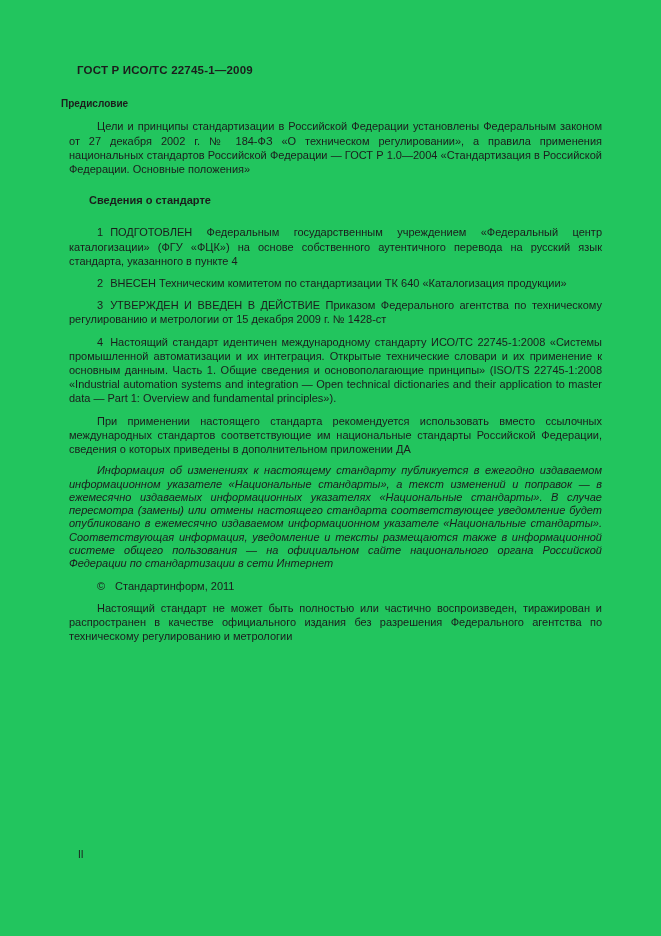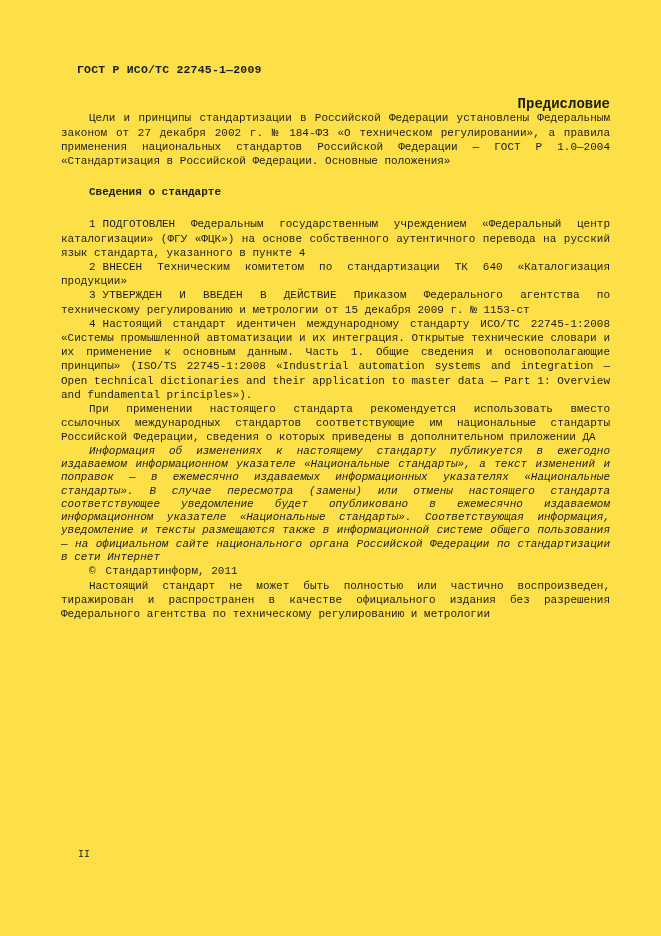--- a/index.html
+++ b/index.html
@@ -4,43 +4,43 @@
 <style>
   html, body {
     margin: 0;
     padding: 0;
     background: #ffffff;
   }
   .doc-page {
     position: relative;
     width: 661px;
     height: 936px;
-    background: #fde047;
+    background: #22c55e;
     box-sizing: border-box;
     padding: 63px 51px 0 61px;
-    font-family: Liberation Mono, monospace;
+    font-family: Liberation Sans, sans-serif;
     font-size: 11px;
     line-height: 14.2px;
     color: #1c1c1c;
     overflow: hidden;
   }
   .header-code {
     font-weight: bold;
     font-size: 11.5px;
     margin: 0 0 0 16px;
     letter-spacing: 0.2px;
   }
   .doc-title {
-    text-align: right;
+    text-align: left;
     font-weight: bold;
-    font-size: 14px;
+    font-size: 10px;
     margin: 20px 0 0 0;
   }
   p.para {
-    margin: 0;
+    margin: 8px;
     text-align: justify;
     text-indent: 28px;
   }
   .intro        { margin-top: 14px; }
   .sec-heading  { font-weight: bold; text-indent: 28px; margin: 17px 0 18px 0; }
   .item         { margin-top: 12px; }
   .item-first   { margin-top: 8px; }
   .cont         { margin-top: 0; }
   .num          { padding-right: 7px; }
   .notice {
@@ -72,21 +72,21 @@
   <h1 class="doc-title">Предисловие</h1>
 
   <p class="para intro">Цели и принципы стандартизации в Российской Федерации установлены Федеральным законом от 27 декабря 2002 г. № 184-ФЗ «О техническом регулировании», а правила применения национальных стандартов Российской Федерации — ГОСТ Р 1.0—2004 «Стандартизация в Российской Федерации. Основные положения»</p>
 
   <p class="sec-heading">Сведения о стандарте</p>
 
   <p class="para item item-first"><span class="num">1</span><span>ПОДГОТОВЛЕН Федеральным государственным учреждением «Федеральный центр каталогизации» (ФГУ «ФЦК») на основе собственного аутентичного перевода на русский язык стандарта, указанного в пункте 4</span></p>
 
   <p class="para item"><span class="num">2</span><span>ВНЕСЕН Техническим комитетом по стандартизации ТК 640 «Каталогизация продукции»</span></p>
 
-  <p class="para item"><span class="num">3</span><span>УТВЕРЖДЕН И ВВЕДЕН В ДЕЙСТВИЕ Приказом Федерального агентства по техническому регулированию и метрологии от 15 декабря 2009 г. № 1153-ст</span></p>
+  <p class="para item"><span class="num">3</span><span>УТВЕРЖДЕН И ВВЕДЕН В ДЕЙСТВИЕ Приказом Федерального агентства по техническому регулированию и метрологии от 15 декабря 2009 г. № 1428-ст</span></p>
 
   <p class="para item"><span class="num">4</span><span>Настоящий стандарт идентичен международному стандарту ИСО/ТС 22745-1:2008 «Системы промышленной автоматизации и их интеграция. Открытые технические словари и их применение к основным данным. Часть 1. Общие сведения и основополагающие принципы» (ISO/TS 22745-1:2008 «Industrial automation systems and integration — Open technical dictionaries and their application to master data — Part 1: Overview and fundamental principles»).</span></p>
 
 
   <p class="para cont">При применении настоящего стандарта рекомендуется использовать вместо ссылочных международных стандартов соответствующие им национальные стандарты Российской Федерации, сведения о которых приведены в дополнительном приложении ДА</p>
 
 
 
   <p class="para notice">Информация об изменениях к настоящему стандарту публикуется в ежегодно издаваемом информационном указателе «Национальные стандарты», а текст изменений и поправок — в ежемесячно издаваемых информационных указателях «Национальные стандарты». В случае пересмотра (замены) или отмены настоящего стандарта соответствующее уведомление будет опубликовано в ежемесячно издаваемом информационном указателе «Национальные стандарты». Соответствующая информация, уведомление и тексты размещаются также в информационной системе общего пользования — на официальном сайте национального органа Российской Федерации по стандартизации в сети Интернет</p>
 

